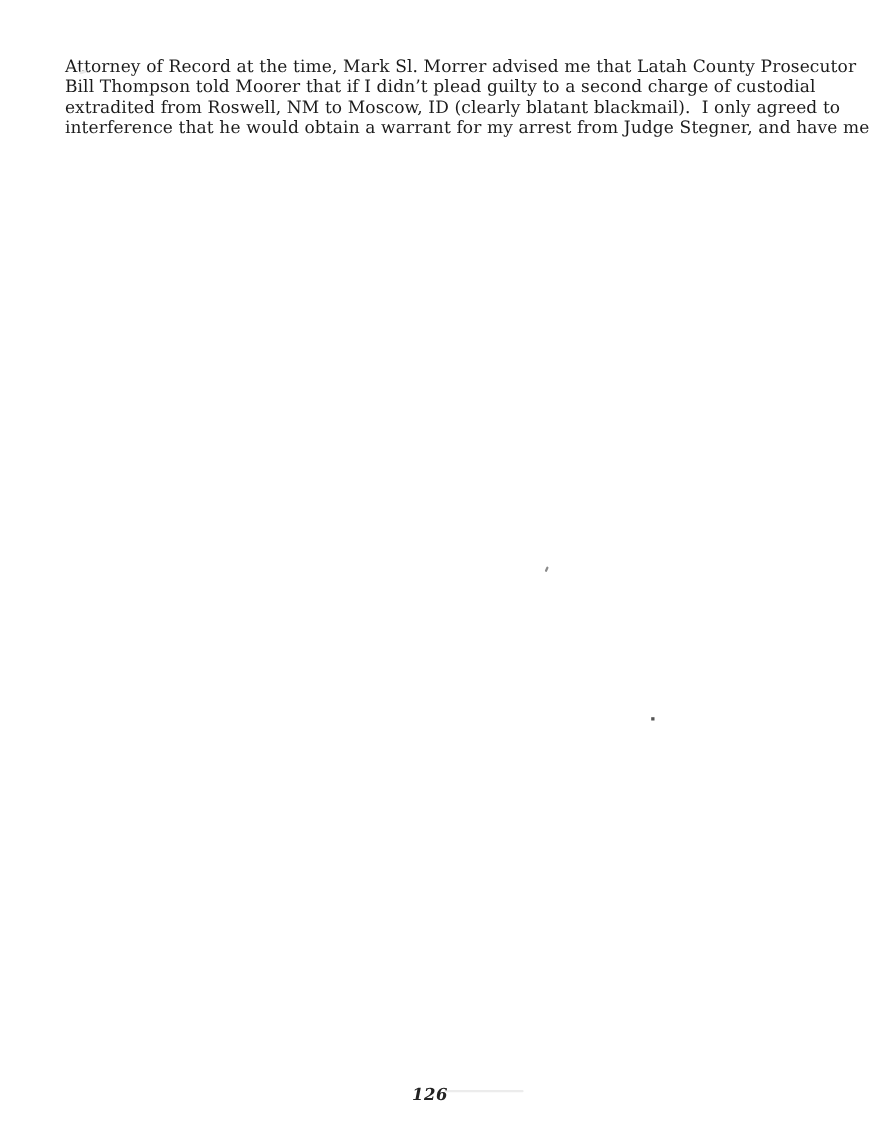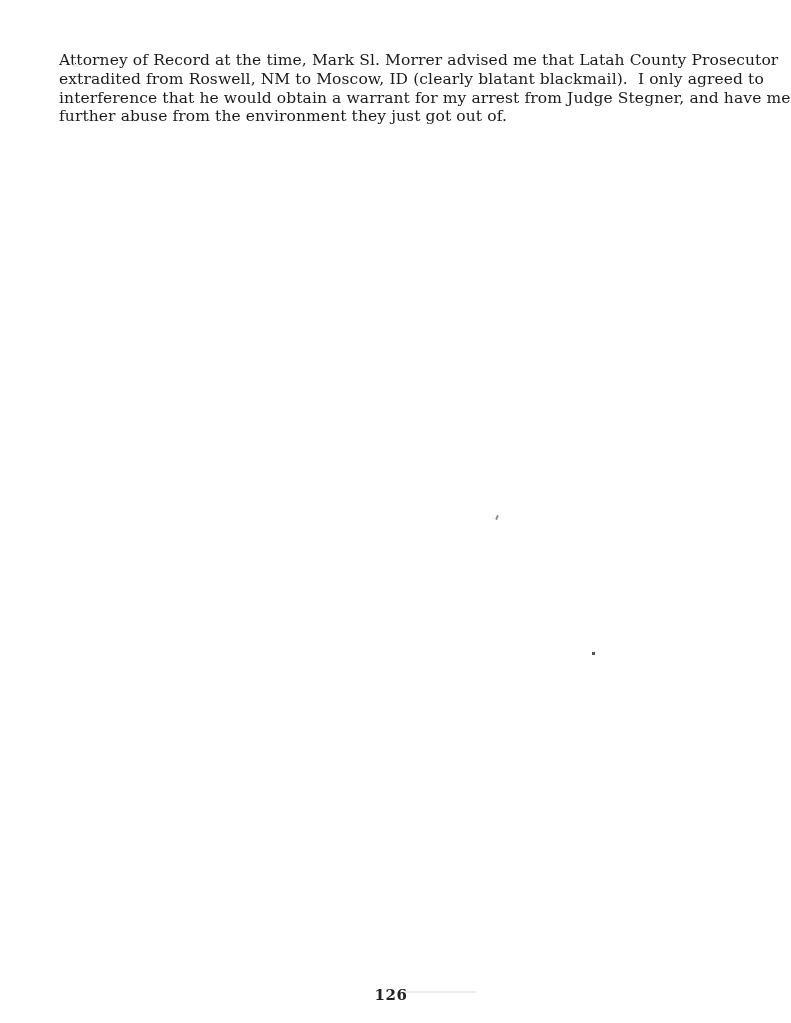--- a/index.html
+++ b/index.html
@@ -31,20 +31,21 @@
   .pageno {
     position: absolute;
     top: 986px;
     left: 0;
     width: 782px; 
     text-align: center;
     font-size: 15px;
     font-weight: bold;
     color: #222222;
     letter-spacing: 0.5px;
+    font-style: italic;
   }
   
   .speck {
     position: absolute;
     display: block;
   }
   .speck-top-left {
     left: 72px;
     top: 64px;
     width: 7px;
@@ -79,23 +80,23 @@
     border-radius: 1px;
   }
 </style>
 </head>
 <body>
 
 <div class="page">
 
   <div class="paragraph">
     <div class="line">Attorney of Record at the time, Mark Sl. Morrer advised me that Latah County Prosecutor</div>
+    <div class="line">Bill Thompson told Moorer that if I didn’t plead guilty to a second charge of custodial</div>
     <div class="line">extradited from Roswell, NM to Moscow, ID (clearly blatant blackmail).  I only agreed to</div>
     <div class="line">interference that he would obtain a warrant for my arrest from Judge Stegner, and have me</div>
-    <div class="line">further abuse from the environment they just got out of.</div>
   </div>
 
   <span class="speck speck-top-left"></span>
   <span class="speck speck-mid"></span>
   <span class="speck speck-lower"></span>
   <span class="streak-footer"></span>
 
   <div class="pageno">126</div>
 
 </div>

